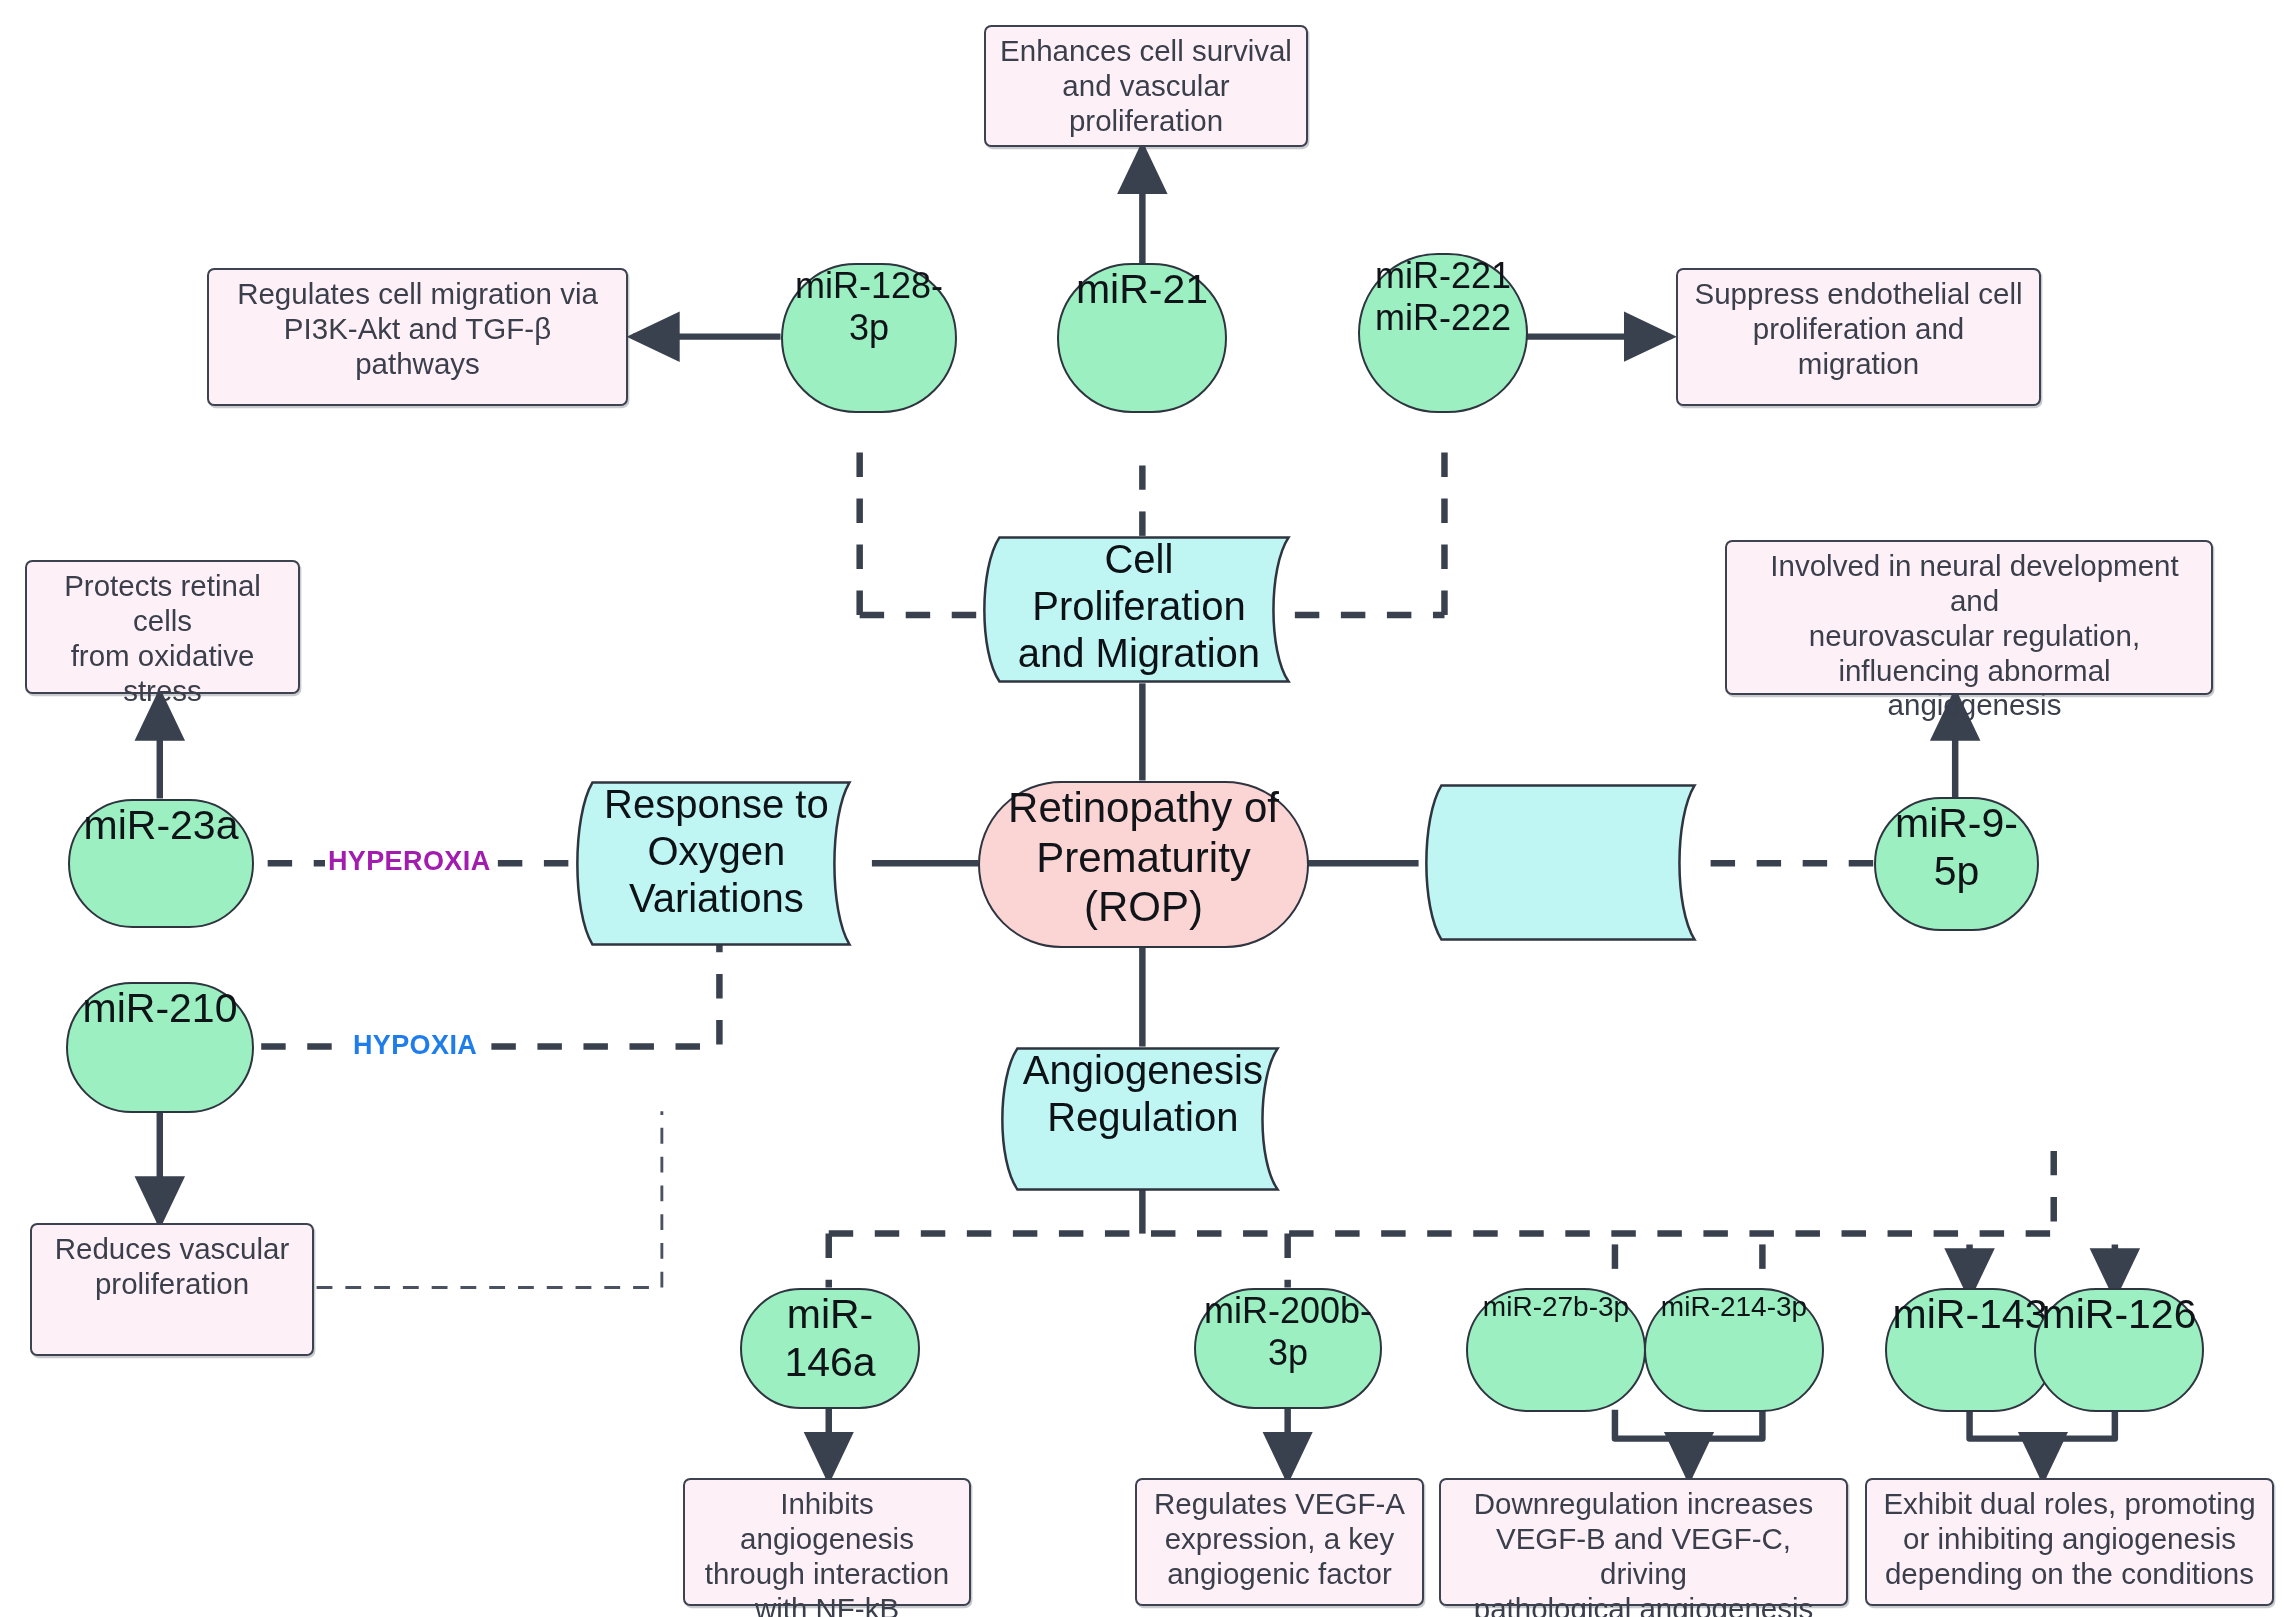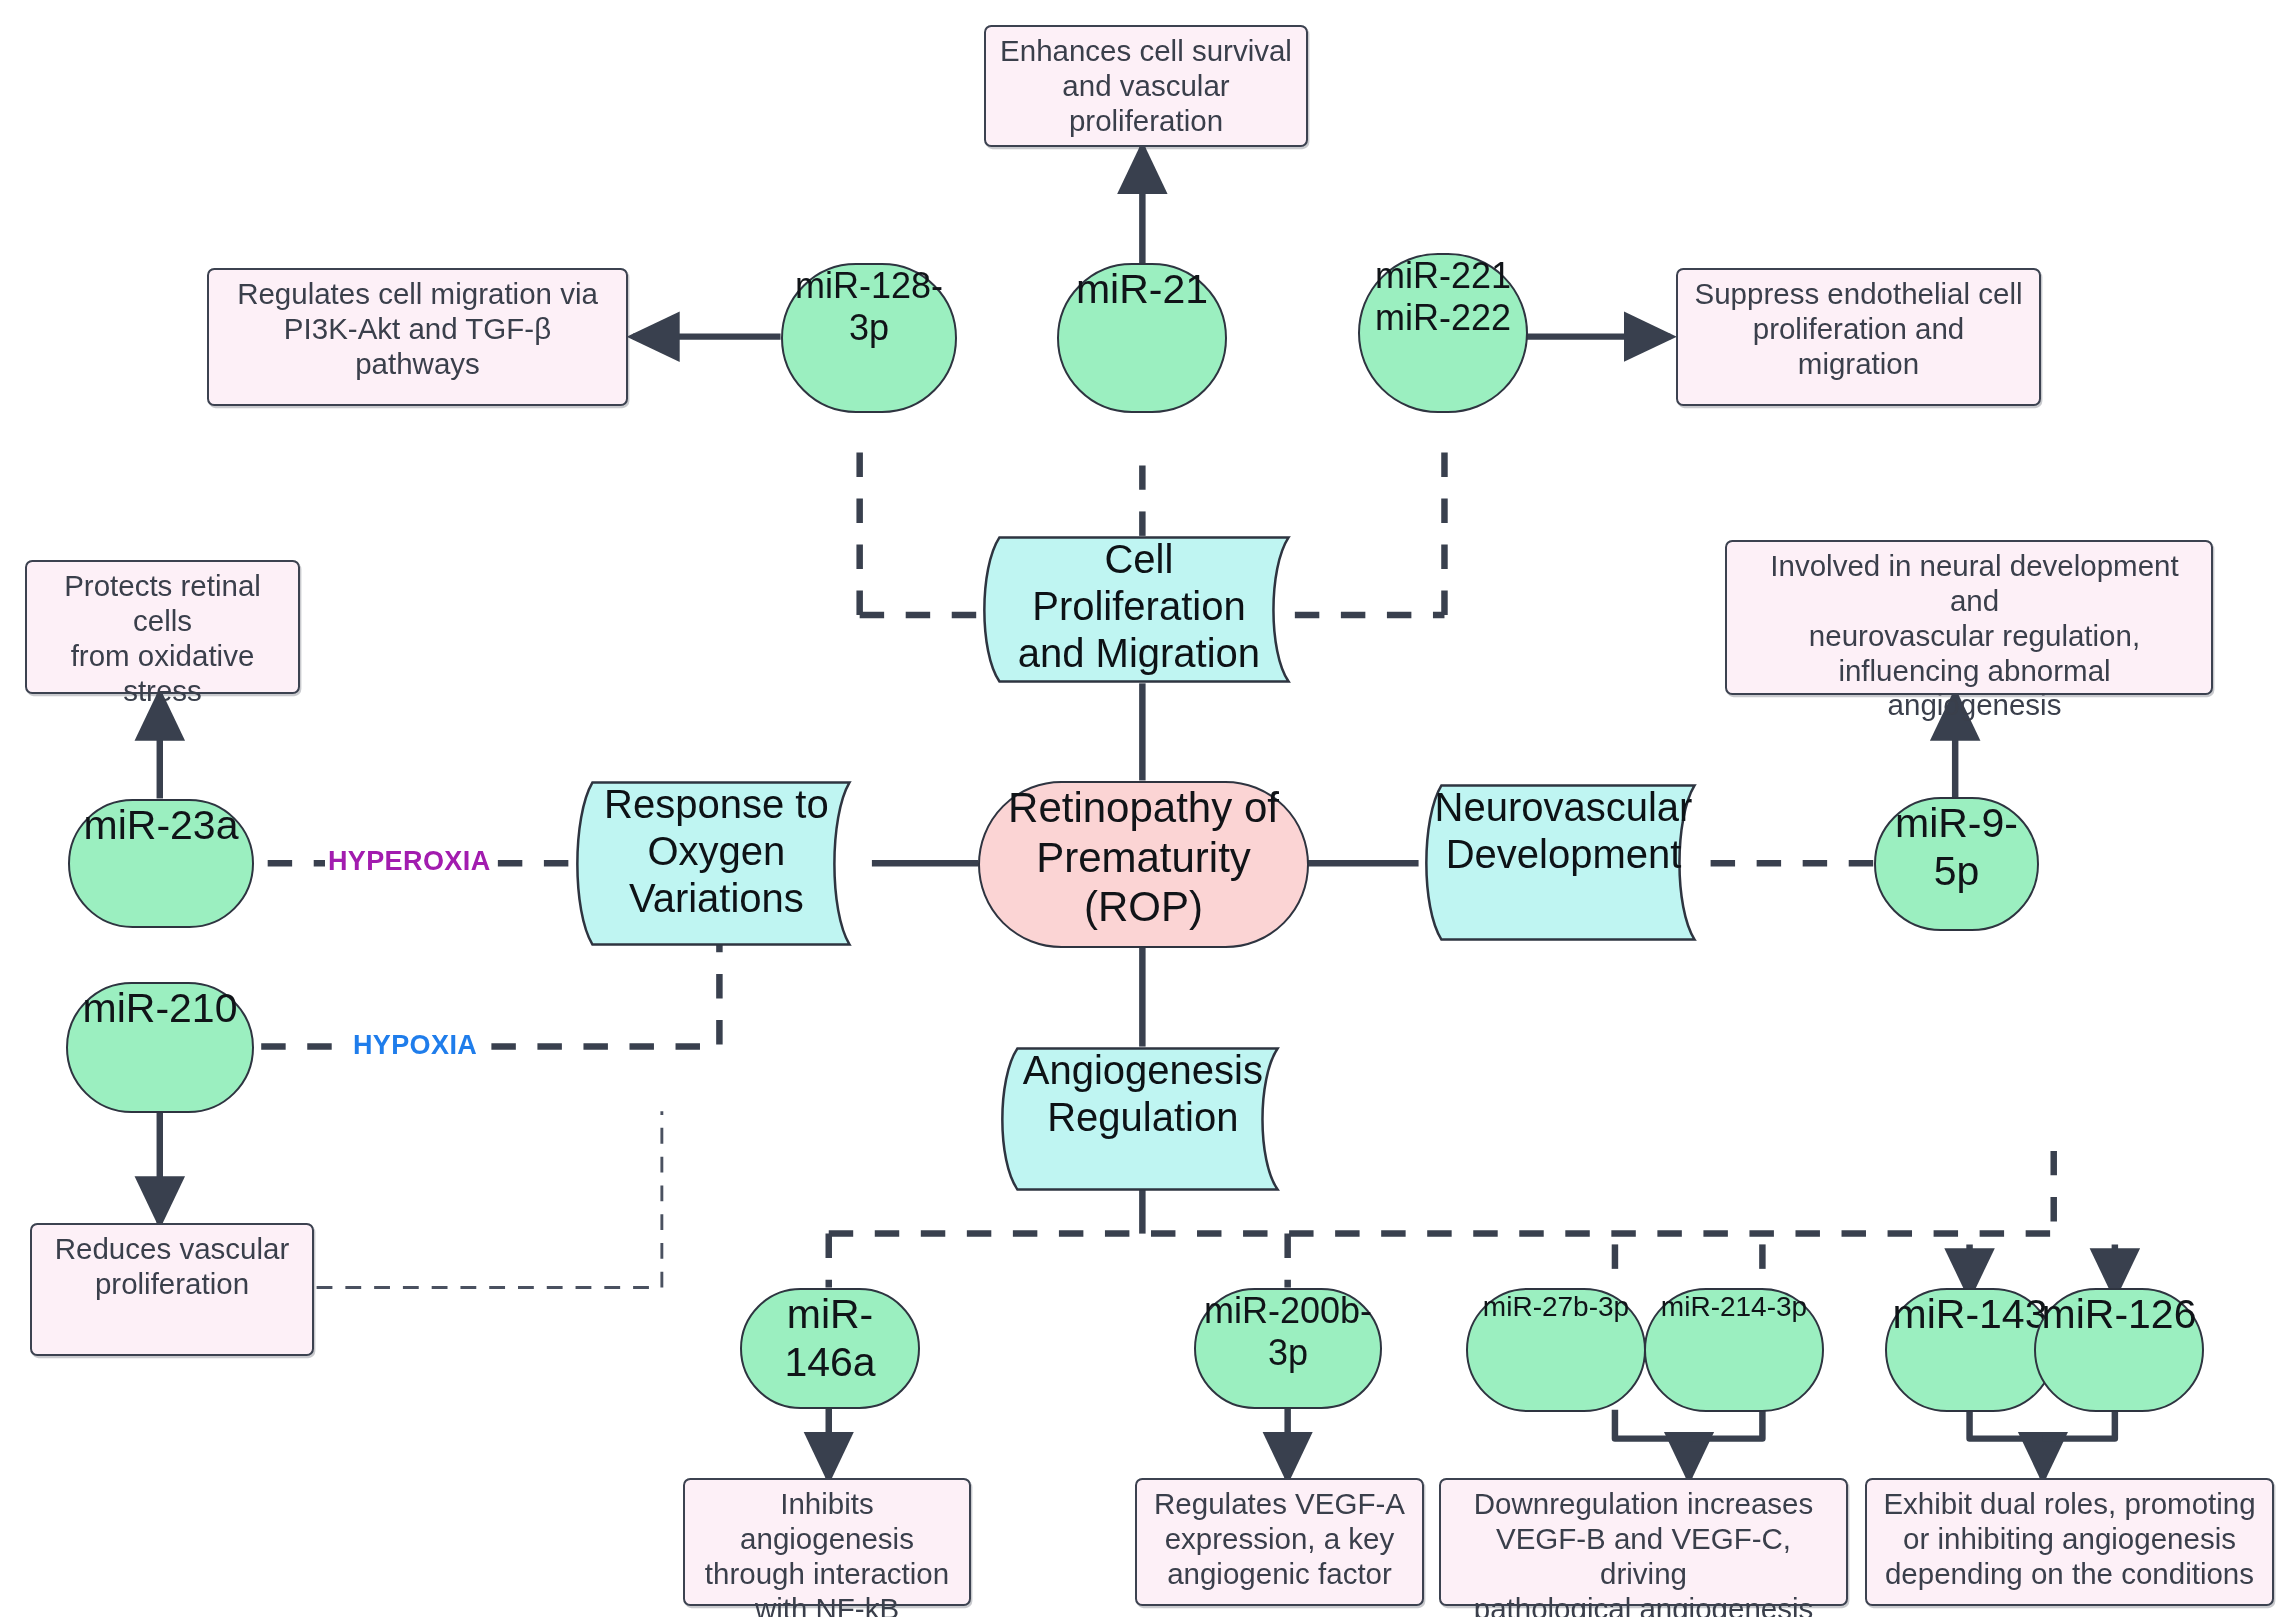--- a/index.html
+++ b/index.html
@@ -115,22 +115,20 @@
     </svg>
     <span class="txt">Response to
 Oxygen
 Variations</span>
   </div>
 
   <div class="node cyl" style="left:1417px;top:784px;width:302px;height:157px;">
     <svg class="body" viewBox="0 0 420 218" preserveAspectRatio="none">
       <path d="M34,2 L386,2 C358,48 358,172 386,216 L34,216 C6,172 6,48 34,2 Z" fill="#BFF5F2" stroke="#2E3440" stroke-width="3.5"></path>
     </svg>
-    <span class="txt">Neurovascular
-Development</span>
   </div>
 
   <div class="node cyl" style="left:993px;top:1047px;width:309px;height:144px;">
     <svg class="body" viewBox="0 0 430 200" preserveAspectRatio="none">
       <path d="M34,2 L396,2 C368,44 368,158 396,198 L34,198 C6,158 6,44 34,2 Z" fill="#BFF5F2" stroke="#2E3440" stroke-width="3.5"></path>
     </svg>
     <span class="txt">Angiogenesis
 Regulation</span>
   </div>
 

